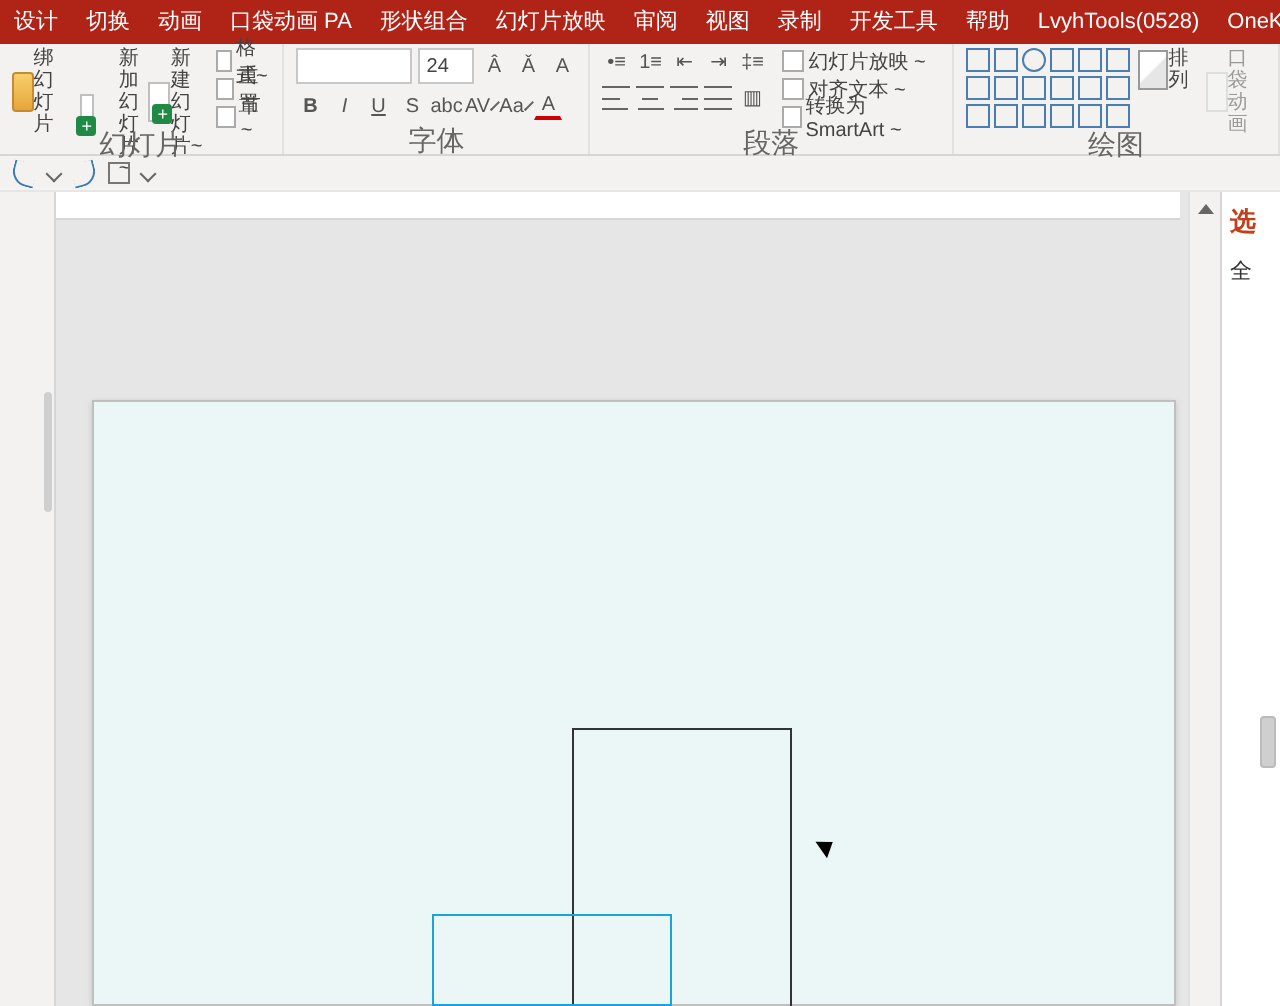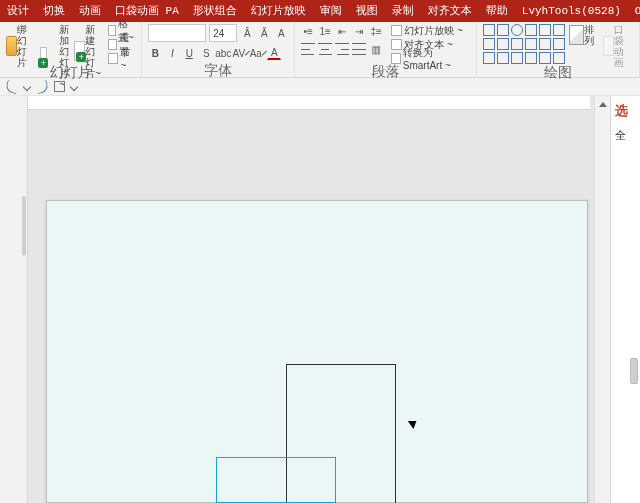--- a/index.html
+++ b/index.html
@@ -1,20 +1,20 @@
 <!DOCTYPE html>
 <html><head>
 <meta charset="utf-8">
 <style>
   * { margin: 0; padding: 0; box-sizing: border-box; font-family: "Microsoft YaHei", sans-serif; }
   body { width: 640px; height: 503px; background: #fff; overflow: hidden; font-size: 11px; color: #444; position: relative; }
 
   
   .tabs { display: flex; align-items: center; height: 22px; background: #b02418; color: #fff; font-size: 11px; }
-  .tab { padding: 0 7px; height: 22px; line-height: 22px; cursor: pointer; white-space: nowrap; font-family: Liberation Mono, monospace; }
+  .tab { padding: 0 7px; height: 22px; line-height: 22px; cursor: pointer; white-space: nowrap; }
 
   
   .ribbon { display: flex; height: 56px; background: #f3f2f1; border-bottom: 1px solid #d6d6d6; }
   .group { display:flex; flex-direction:column; align-items:center; justify-content:space-between; padding:2px 6px 1px; border-right:1px solid #e1e1e1; }
   .group-content { display:flex; align-items:flex-start; gap:4px; height:42px; }
   .group-label { font-size:14px; color:#666; height:12px; line-height:12px; }
 
   .big-btn { display:flex; flex-direction:row; align-items:center; justify-content:center; width:30px; font-size:10px; line-height:11px; color:#444; cursor:pointer; }
   .big-btn .ic { width:20px; height:20px; margin-bottom:1px; }
   .paste-ic { background:linear-gradient(#f7d06c,#e6a53b); border:1px solid #c68b2e; border-radius:2px; }
@@ -77,21 +77,21 @@
 <div class="tabs">
   <div class="tab">设计</div>
   <div class="tab">切换</div>
   <div class="tab">动画</div>
   <div class="tab">口袋动画 PA</div>
   <div class="tab">形状组合</div>
   <div class="tab">幻灯片放映</div>
   <div class="tab">审阅</div>
   <div class="tab">视图</div>
   <div class="tab">录制</div>
-  <div class="tab">对齐文本</div>
+  <div class="tab">开发工具</div>
   <div class="tab">帮助</div>
   <div class="tab">LvyhTools(0528)</div>
   <div class="tab">OneKey Lite</div>
 
 </div>
 
 <div class="ribbon">
 
   <div class="group">
     <div class="group-content">

